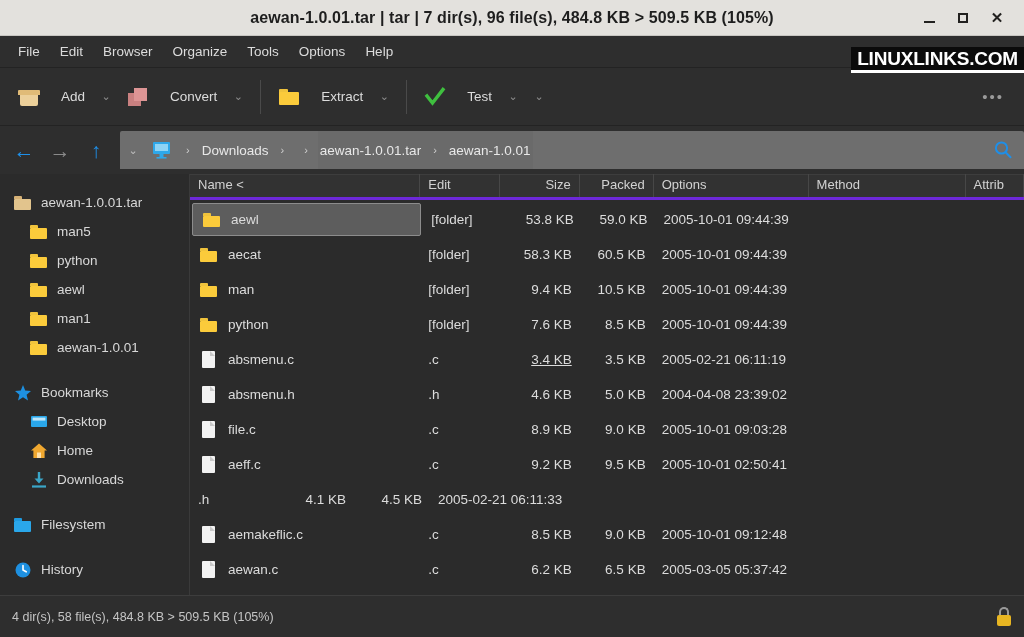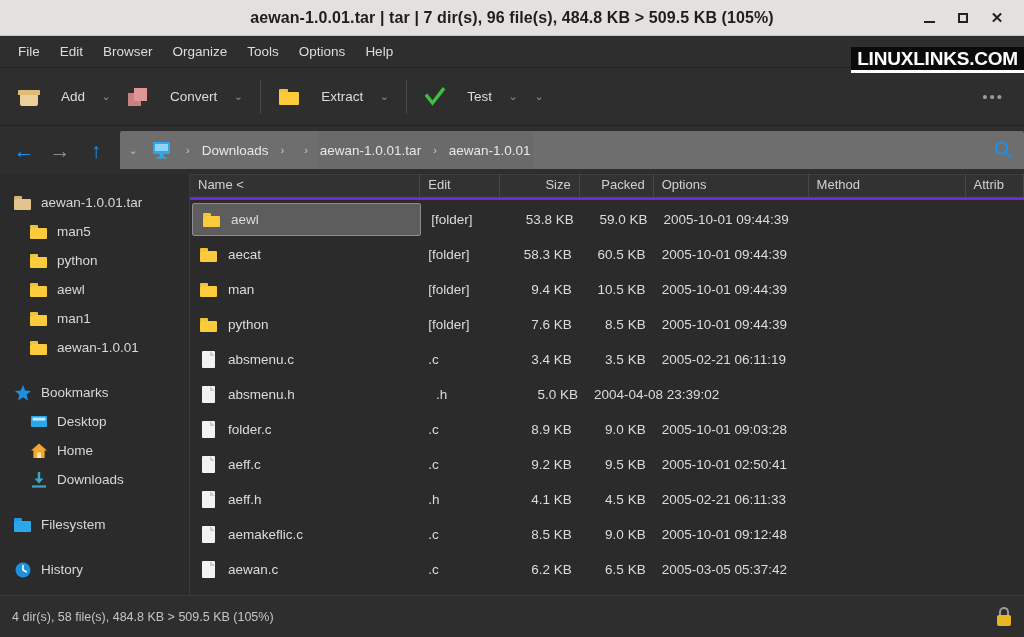--- a/index.html
+++ b/index.html
@@ -500,47 +500,48 @@
           </div>
           <div class="row">
             <div class="cell cell-name" style="width: 238px;">
               <span class="fi fi-file">
                 <i class="sheet"></i>
                 <i class="fold"></i>
               </span>
               <span>absmenu.c</span>
             </div>
             <div class="cell" style="width: 82px;">.c</div>
-            <div class="cell num" style="width: 82px;">3.4 KB</div>
+            <div class="cell num" style="width: 82px; text-decoration: underline;">3.4 KB</div>
             <div class="cell num" style="width: 76px;">3.5 KB</div>
             <div class="cell" style="width: 160px;">2005-02-21 06:11:19</div>
             <div class="cell" style="width: 162px;"></div>
             <div class="cell" style="width: 60px;"></div>
           </div>
           <div class="row">
             <div class="cell cell-name" style="width: 238px;">
               <span class="fi fi-file">
                 <i class="sheet"></i>
                 <i class="fold"></i>
               </span>
               <span>absmenu.h</span>
             </div>
             <div class="cell" style="width: 82px;">.h</div>
+            <div class="cell num" style="width: 82px;">4.6 KB</div>
             <div class="cell num" style="width: 76px;">5.0 KB</div>
             <div class="cell" style="width: 160px;">2004-04-08 23:39:02</div>
             <div class="cell" style="width: 162px;"></div>
             <div class="cell" style="width: 60px;"></div>
           </div>
           <div class="row">
             <div class="cell cell-name" style="width: 238px;">
               <span class="fi fi-file">
                 <i class="sheet"></i>
                 <i class="fold"></i>
               </span>
-              <span>folder.c</span>
+              <span>file.c</span>
             </div>
             <div class="cell" style="width: 82px;">.c</div>
             <div class="cell num" style="width: 82px;">8.9 KB</div>
             <div class="cell num" style="width: 76px;">9.0 KB</div>
             <div class="cell" style="width: 160px;">2005-10-01 09:03:28</div>
             <div class="cell" style="width: 162px;"></div>
             <div class="cell" style="width: 60px;"></div>
           </div>
           <div class="row">
             <div class="cell cell-name" style="width: 238px;">
@@ -551,27 +552,20 @@
               <span>aeff.c</span>
             </div>
             <div class="cell" style="width: 82px;">.c</div>
             <div class="cell num" style="width: 82px;">9.2 KB</div>
             <div class="cell num" style="width: 76px;">9.5 KB</div>
             <div class="cell" style="width: 160px;">2005-10-01 02:50:41</div>
             <div class="cell" style="width: 162px;"></div>
             <div class="cell" style="width: 60px;"></div>
           </div>
           <div class="row">
-            <div class="cell cell-name" style="width: 238px;">
-              <span class="fi fi-file">
-                <i class="sheet"></i>
-                <i class="fold"></i>
-              </span>
-              <span>aeff.h</span>
-            </div>
             <div class="cell" style="width: 82px;">.h</div>
             <div class="cell num" style="width: 82px;">4.1 KB</div>
             <div class="cell num" style="width: 76px;">4.5 KB</div>
             <div class="cell" style="width: 160px;">2005-02-21 06:11:33</div>
             <div class="cell" style="width: 162px;"></div>
             <div class="cell" style="width: 60px;"></div>
           </div>
           <div class="row">
             <div class="cell cell-name" style="width: 238px;">
               <span class="fi fi-file">

